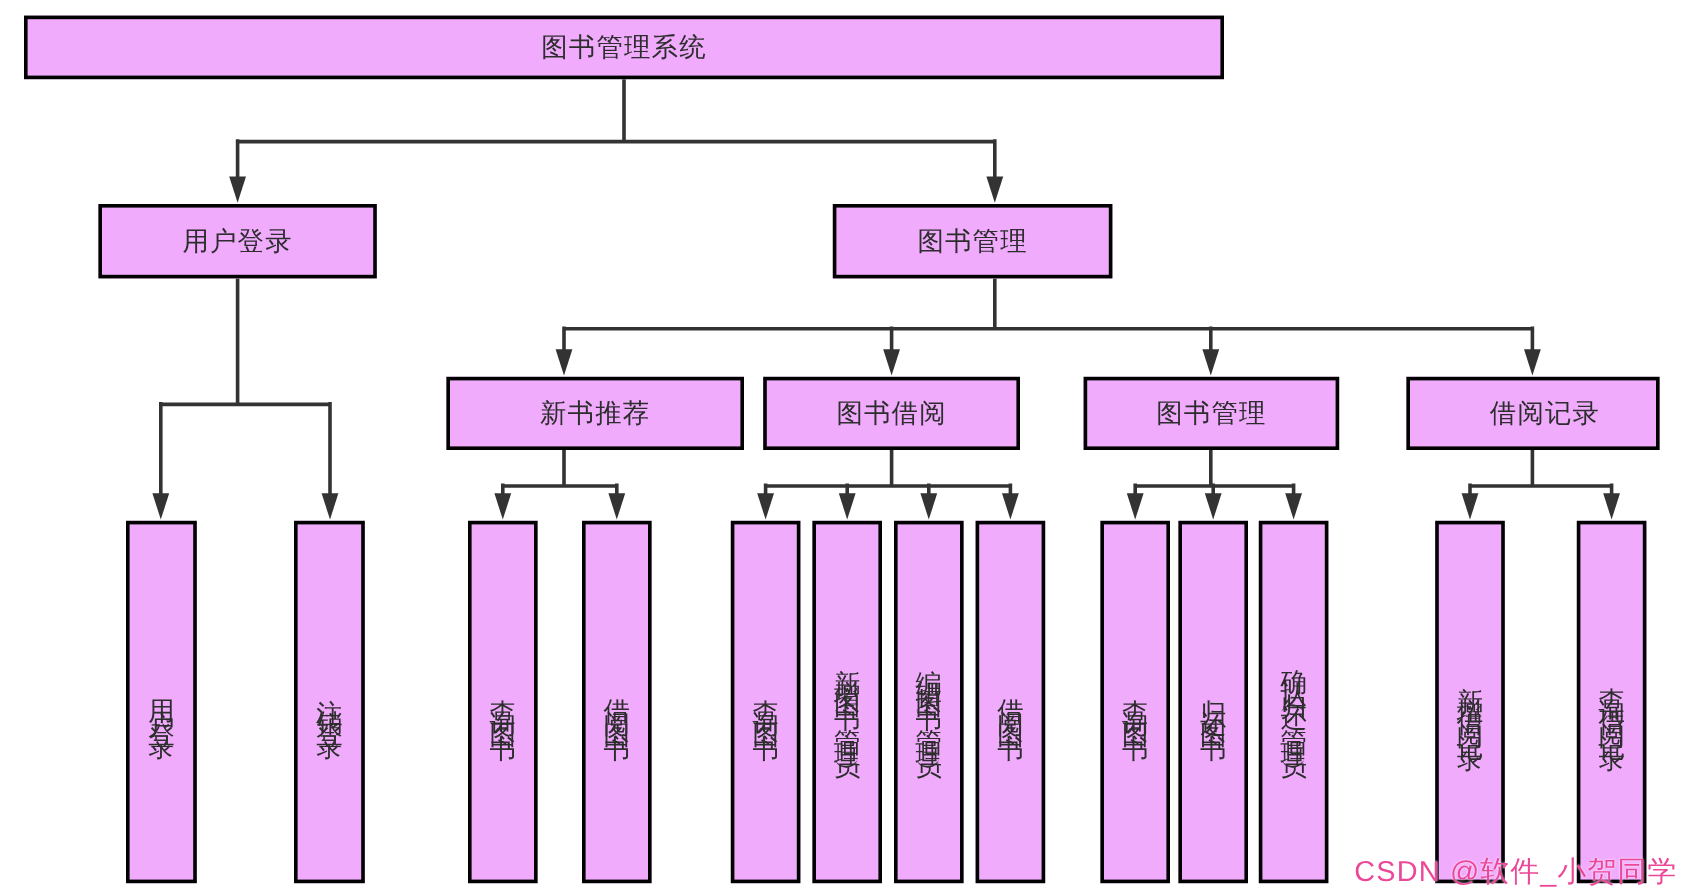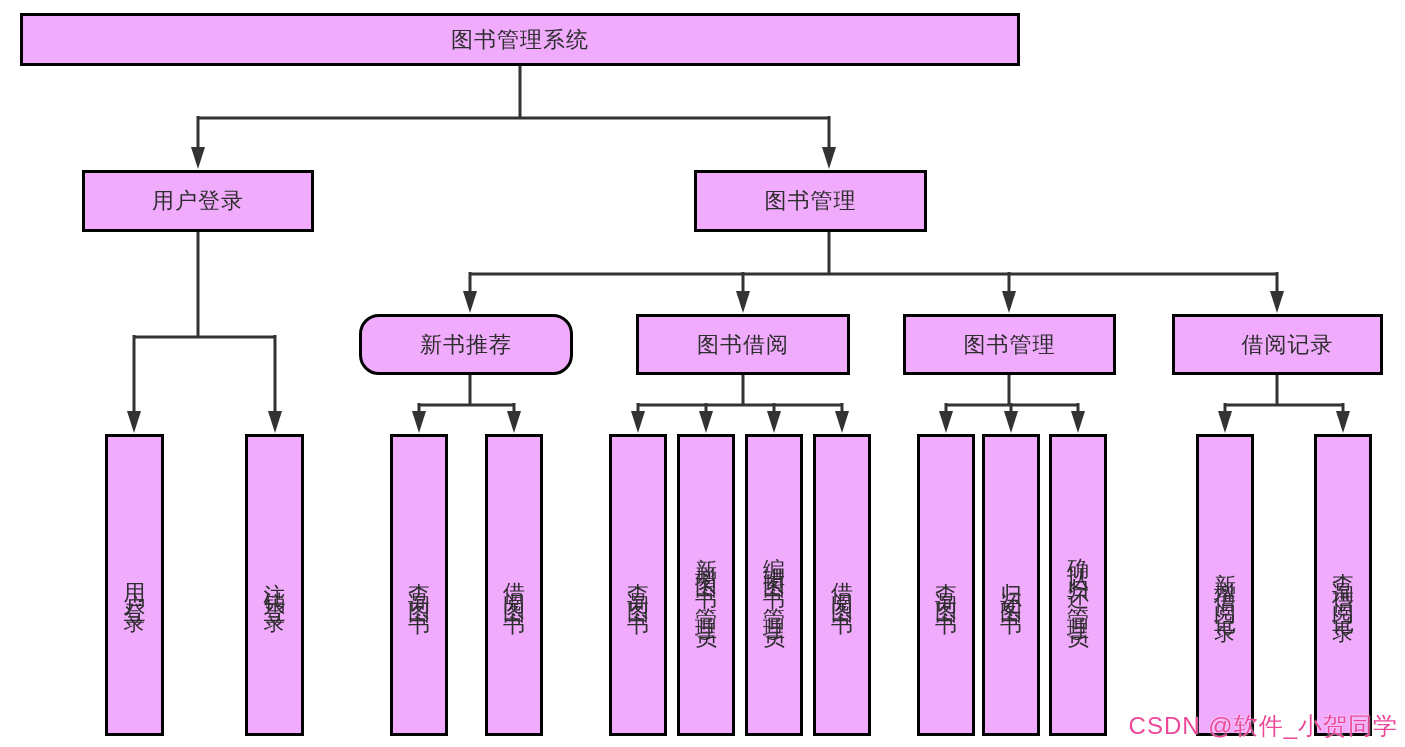--- a/index.html
+++ b/index.html
@@ -108,21 +108,21 @@
     <span class="hlabel">图书管理系统</span>
   </div>
 
   <div class="node" style="left:82px; top:170px; width:232px; height:62px;">
     <span class="hlabel">用户登录</span>
   </div>
   <div class="node" style="left:680px; top:170px; width:233px; height:62px;margin-left:14px;">
     <span class="hlabel">图书管理</span>
   </div>
 
-  <div class="node" style="left:359px; top:314px; width:214px; height:61px;border-radius:20px;">
+  <div class="node" style="left:372px; top:314px; width:248px; height:61px;">
     <span class="hlabel">新书推荐</span>
   </div>
   <div class="node" style="left:636px; top:314px; width:214px; height:61px;">
     <span class="hlabel">图书借阅</span>
   </div>
   <div class="node" style="left:903px; top:314px; width:213px; height:61px;">
     <span class="hlabel">图书管理</span>
   </div>
   <div class="node" style="left:1172px; top:314px; width:211px; height:61px;padding-left:20px;">
     <span class="hlabel">借阅记录</span>

